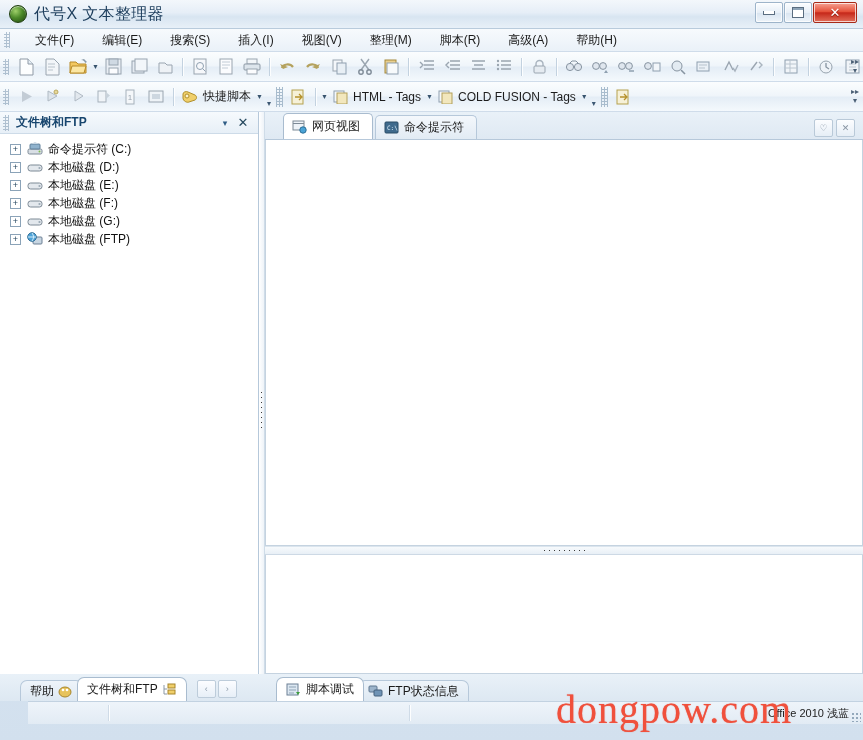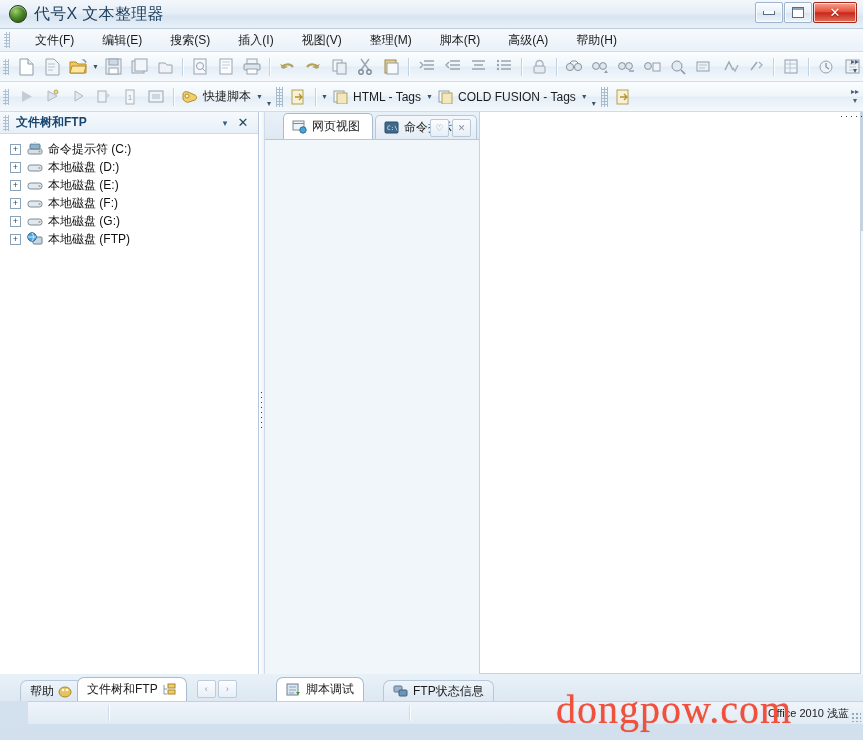--- a/index.html
+++ b/index.html
@@ -127,21 +127,21 @@
   .splitter-v{
     width:5px;background:linear-gradient(90deg,#ffffff,#eef3f8);
     position:relative;flex:0 0 auto;border-right:1px solid #cfdce8;
   }
   .splitter-v .dots{
     position:absolute;left:1px;top:278px;width:3px;height:42px;
     background-image:radial-gradient(circle,#3a3a3a .8px,transparent 1px);
     background-size:3px 5px;
   }
 
-  .right-pane{flex:1;display:flex;background:#f1f6fa;}
+  .right-pane{flex:1;display:flex;flex-direction:column;background:#f1f6fa;}
   .tabstrip{
     height:27px;display:flex;align-items:flex-end;position:relative;
     background:linear-gradient(180deg,#e9f1f8 0%,#dfe9f3 100%);
     border-bottom:1px solid #b6c8da;padding-left:18px;
   }
   .tab{
     height:23px;display:flex;align-items:center;padding:0 12px 0 8px;
     border:1px solid #b6c8da;border-bottom:none;
     border-radius:5px 5px 0 0;margin-right:2px;
     background:linear-gradient(180deg,#f4f8fc 0%,#e2ebf4 100%);
@@ -183,21 +183,21 @@
     height:23px;background:#ffffff;border-color:#a9bccf;z-index:2;position:relative;
   }
   .btab .bi{width:15px;height:14px;flex:0 0 auto;}
   .nav-btns{display:flex;gap:2px;margin-left:16px;margin-bottom:3px;}
   .nav-btn{
     width:17px;height:16px;border:1px solid #bdccda;border-radius:2px;
     background:linear-gradient(180deg,#fcfdff,#e7eff7);
     display:flex;align-items:center;justify-content:center;color:#8d9cab;font-size:9px;
   }
   .bottom-left{width:258px;padding-left:20px;box-sizing:border-box;display:flex;align-items:flex-end;}
-  .bottom-right{flex:1;padding-left:18px;box-sizing:border-box;display:flex;align-items:flex-end;gap:25px;}
+  .bottom-right{flex:1;padding-left:18px;box-sizing:border-box;display:flex;align-items:flex-end;}
 
   
   .statusbar{
     height:22px;display:flex;align-items:center;
     background:linear-gradient(180deg,#eef4fa 0%,#e2ebf4 100%);
     border-top:1px solid #c2d2e1;position:relative;margin-left:28px;
   }
   .status-cell{height:16px;border-right:1px solid #cfdbe7;box-shadow:1px 0 0 rgba(255,255,255,.9);}
   .status-text{font-size:11px;color:#1b1b1b;padding-left:6px;}
   .status-right{position:absolute;right:14px;font-size:11px;color:#1b1b1b;}

